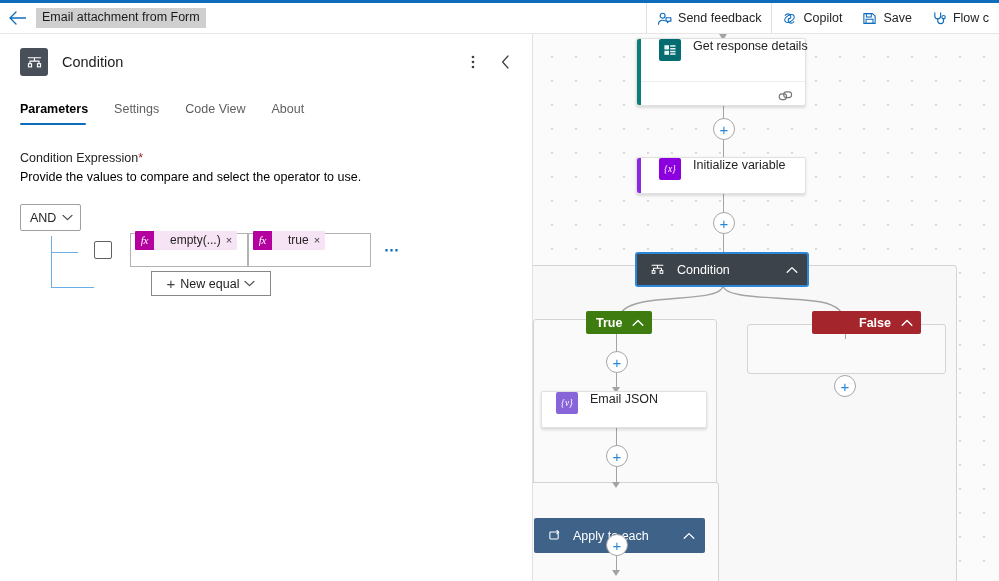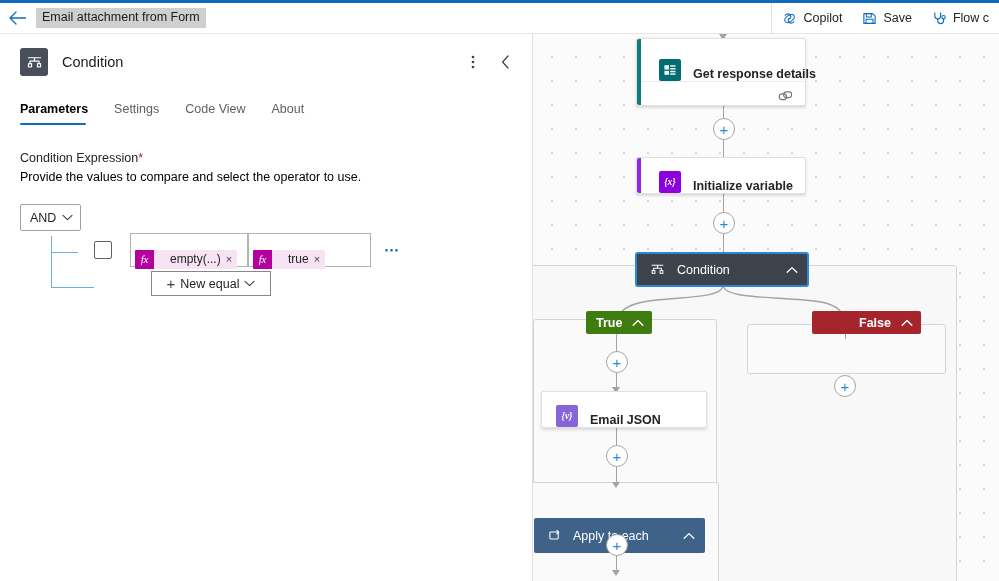--- a/index.html
+++ b/index.html
@@ -95,21 +95,21 @@
 
   .cond-row { display: flex; align-items: center; height: 27px; margin-left: 46px; }
   .cb {
     width: 18px; height: 18px; border: 1px solid #616161; background: #fff;
     border-radius: 2px; cursor: pointer; flex: 0 0 auto;
   }
   .row-fields { display: flex; align-items: center; margin-left: 18px; }
 
   .tokenbox {
     height: 27px; border: 1px solid #b3b3b3; background: #fff;
-    display: flex; align-items: flex-start; padding: 16px 4px; cursor: text;
+    display: flex; align-items: flex-end; padding: 16px 4px; cursor: text;
   }
   .tokenbox.w1 { width: 118px; }
   .tokenbox.w3 { width: 123px; }
   .token {
     display: inline-flex; align-items: center; height: 19px;
     background: #f6e3f3; border-radius: 1px; overflow: hidden;
   }
   .fx {
     width: 19px; height: 19px; background: #b4009e; color: #fff;
     font-style: italic; font-family: "Liberation Serif", serif;
@@ -153,21 +153,21 @@
     position: absolute; background: #f8f8f8;
     border: 1px solid #d4d4d4; border-radius: 3px;
   }
 
   
   .node {
     position: absolute; background: #ffffff; border: 1px solid #e1e1e1;
     border-radius: 2px; box-shadow: 0 1.2px 3px rgba(0,0,0,.13);
     cursor: pointer;
   }
-  .node-main { display: flex; align-items: flex-end; height: 42px; padding-left: 22px; font-weight: bold; }
+  .node-main { display: flex; align-items: flex-start; height: 42px; padding-left: 22px; }
   .accent { position: absolute; left: 0; top: 0; bottom: 0; width: 4px; border-radius: 2px 0 0 2px; }
   .node-ico {
     width: 22px; height: 22px; border-radius: 2px; flex: 0 0 auto;
     display: flex; align-items: center; justify-content: center;
     color: #fff; font-size: 10px;
   }
   .node-label { font-size: 12.5px; color: #242424; margin-left: 12px; white-space: nowrap; }
   .node-foot {
     height: 30px; border-top: 1px solid #ededed;
     display: flex; align-items: center; justify-content: flex-end; padding-right: 12px;
@@ -211,20 +211,30 @@
   <div class="topbar">
     <div class="back-btn">
       <svg width="17" height="14" viewBox="0 0 17 14">
         <path d="M7 1 L1 7 L7 13 M1 7 L16.5 7" fill="none" stroke="#0f6cbd" stroke-width="1.3" stroke-linecap="round" stroke-linejoin="round"></path>
       </svg>
     </div>
     <div class="flow-title">Email attachment from Form</div>
 
     <div class="topbar-right">
 
+      <div class="tb-item sep">
+        <span class="tb-ico">
+          <svg width="15" height="15" viewBox="0 0 16 16">
+            <circle cx="6" cy="5" r="2.6" fill="none" stroke="#0f6cbd" stroke-width="1.2"></circle>
+            <path d="M1.6 14c0-2.6 2-4.2 4.4-4.2 1 0 1.9.27 2.6.73" fill="none" stroke="#0f6cbd" stroke-width="1.2" stroke-linecap="round"></path>
+            <path d="M9.6 7.2h5.2v3.6h-2.1l-1.5 1.6v-1.6H9.6z" fill="none" stroke="#0f6cbd" stroke-width="1.2" stroke-linejoin="round"></path>
+          </svg>
+        </span>
+        <span>Send feedback</span>
+      </div>
 
       <div class="tb-item sep">
         <span class="tb-ico">
           <svg width="15" height="15" viewBox="0 0 16 16">
             <path d="M3.4 4.6c1.4-2.1 4.5-2.2 5.6.2.9 2 .1 3.3-1.4 3.3" fill="none" stroke="#0f6cbd" stroke-width="1.2" stroke-linecap="round"></path>
             <path d="M12.6 11.4c-1.4 2.1-4.5 2.2-5.6-.2-.9-2-.1-3.3 1.4-3.3" fill="none" stroke="#0f6cbd" stroke-width="1.2" stroke-linecap="round"></path>
             <ellipse cx="8" cy="8" rx="5.6" ry="3.3" transform="rotate(-32 8 8)" fill="none" stroke="#0f6cbd" stroke-width="1.2"></ellipse>
           </svg>
         </span>
         <span>Copilot</span>

